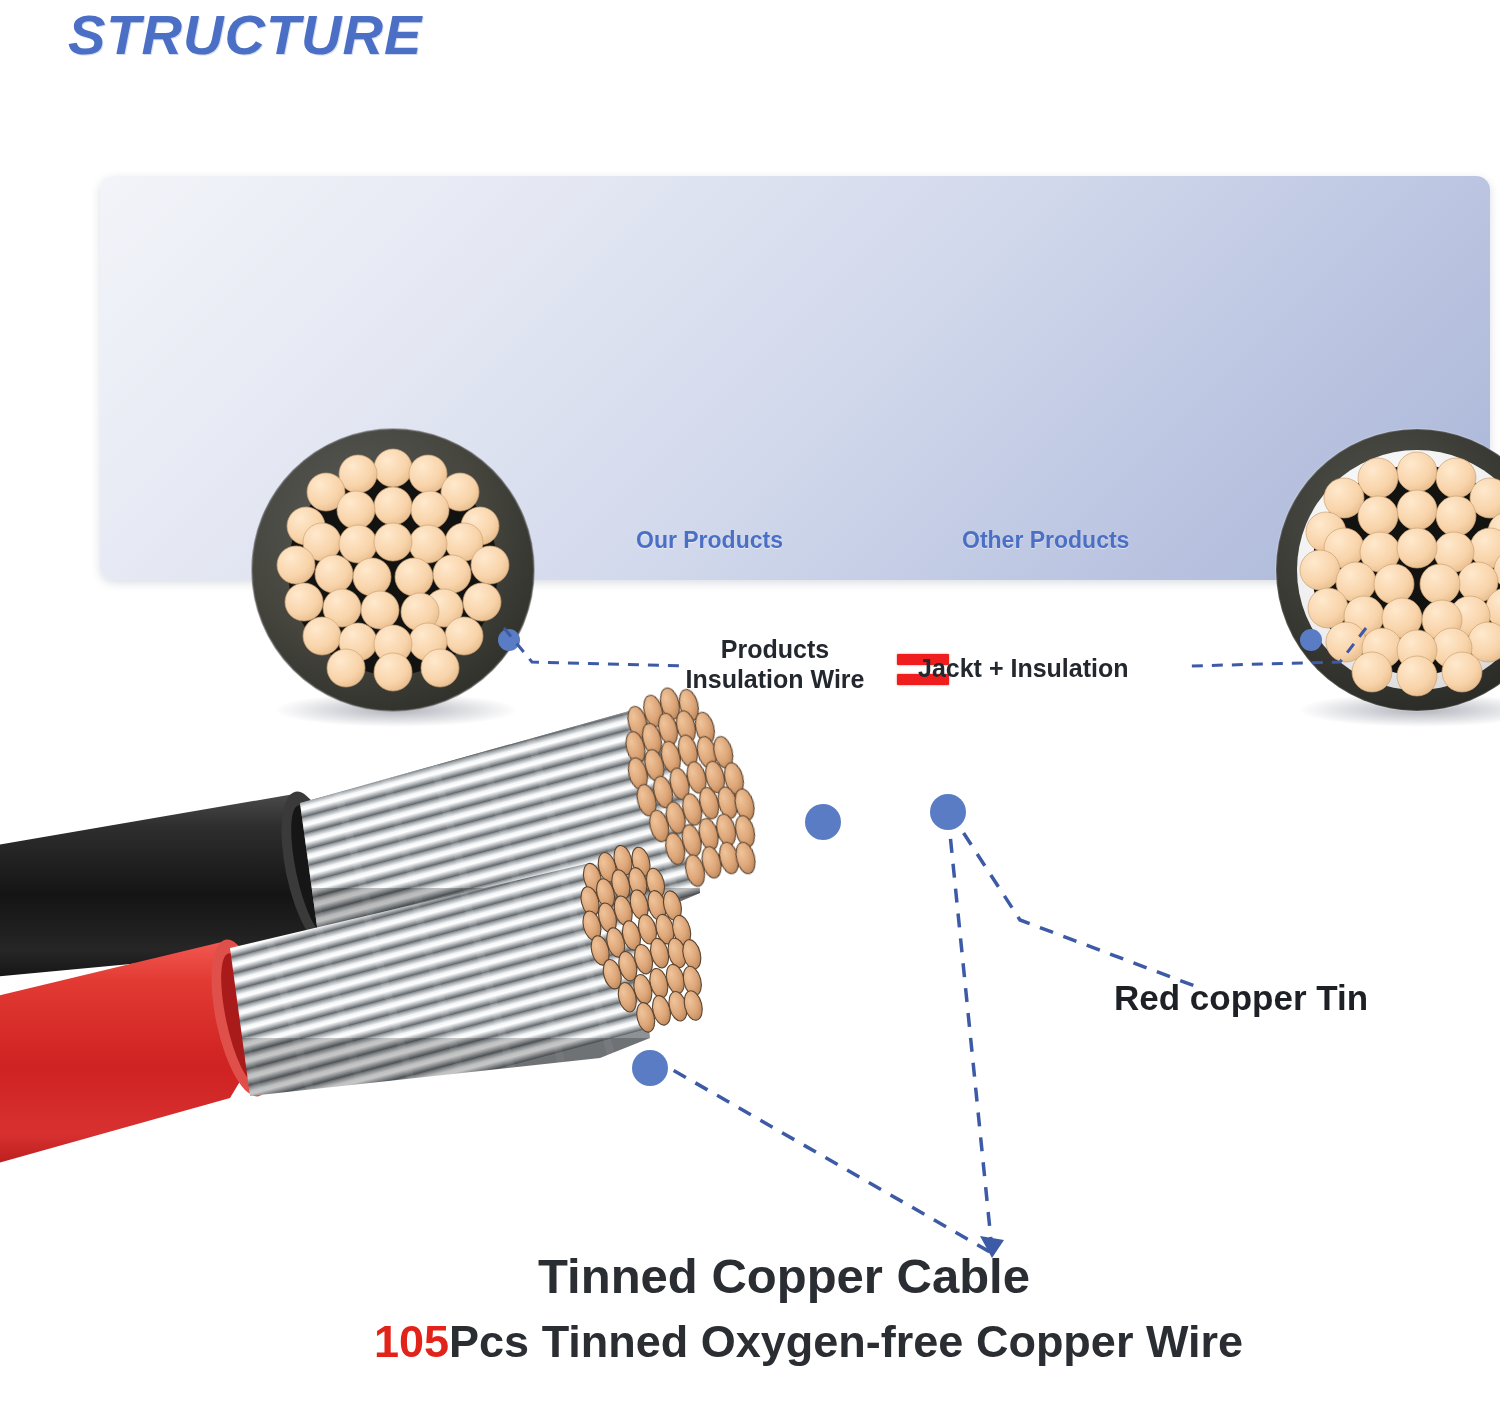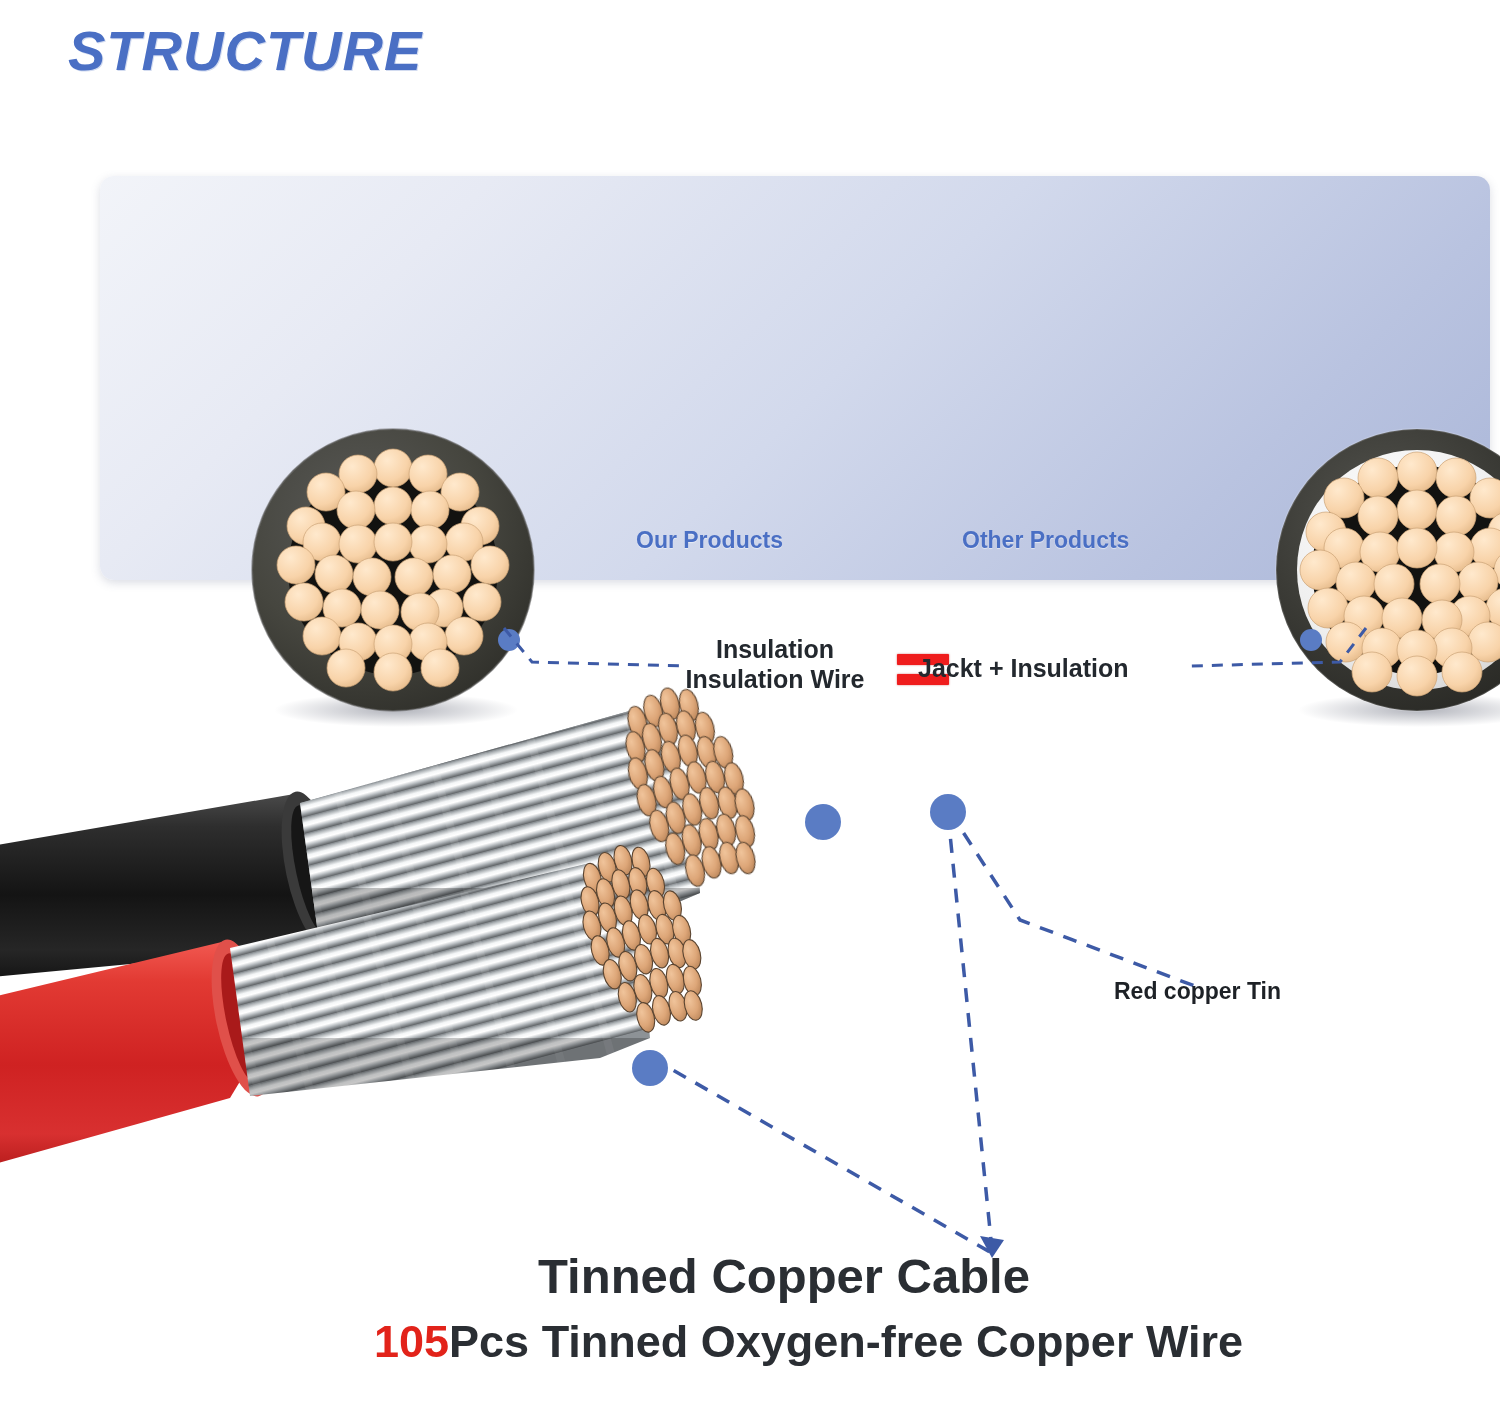--- a/index.html
+++ b/index.html
@@ -12,21 +12,20 @@
   #root { position:relative; width:1500px; height:1423px; background:#fff; }
 
   
   #title {
     position:absolute; left:68px; top:2px;
     font-size:56px; font-weight:bold; font-style:italic;
     letter-spacing:1px;
     color:#4a6fc4;
     white-space:nowrap;
     text-shadow:1px 1px 0 rgba(74,111,196,0.25);
-    margin-top:16px;
   }
 
   
   #panel {
     position:absolute; left:100px; top:176px;
     width:1390px; height:404px;
     border-radius:14px;
     background:linear-gradient(135deg,#f2f4f9 0%, #e7eaf4 22%, #d2d9ec 52%, #b9c3e0 80%, #aab6d8 100%);
     box-shadow:0 3px 10px rgba(90,100,130,0.22);
   }
@@ -72,21 +71,21 @@
   .leader { position:absolute; pointer-events:none; }
   #leader-left  { left:380px; top:440px; width:210px; height:80px; }
   #leader-right { left:1090px; top:440px; width:200px; height:80px; }
 
   
   #photo { position:absolute; left:0px; top:648px; width:1060px; height:640px; }
 
   
   #label-redcopper {
     position:absolute; left:1114px; top:978px;
-    font-size:23px; font-weight:bold; color:#1d2126;
+    font-size:35px; font-weight:bold; color:#1d2126;
     white-space:nowrap;
     text-align:right;
   }
   #lower-leaders { position:absolute; left:600px; top:790px; width:900px; height:480px; }
 
   #bottom-text { position:absolute; left:0; top:1248px; width:1500px; }
   #headline {
     position:absolute; left:0; top:0; width:1500px;
     text-align:center; padding-left:68px;
     font-size:49px; font-weight:bold; color:#2a2e33;
@@ -106,21 +105,21 @@
 <div id="root">
 
   <div id="title">STRUCTURE</div>
 
   <div id="panel">
 
     <div id="label-ours" class="panel-label">Our Products</div>
     <div id="label-other" class="panel-label">Other Products</div>
 
     <div id="sub-ours" class="sub-label">
-      <span>Insulation</span><br>
+      <span>Products</span><br>
       <span>Insulation Wire</span>
     </div>
 
     <div id="equals">
       <div class="bar b1"></div>
       <div class="bar b2"></div>
     </div>
 
     <div id="sub-other" class="sub-label">Jackt + Insulation</div>
 

